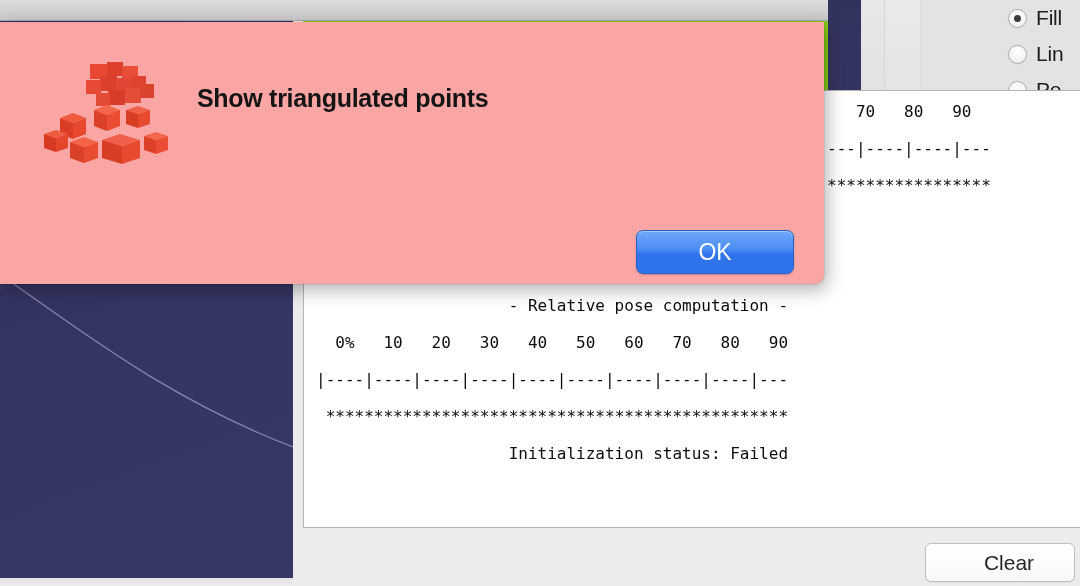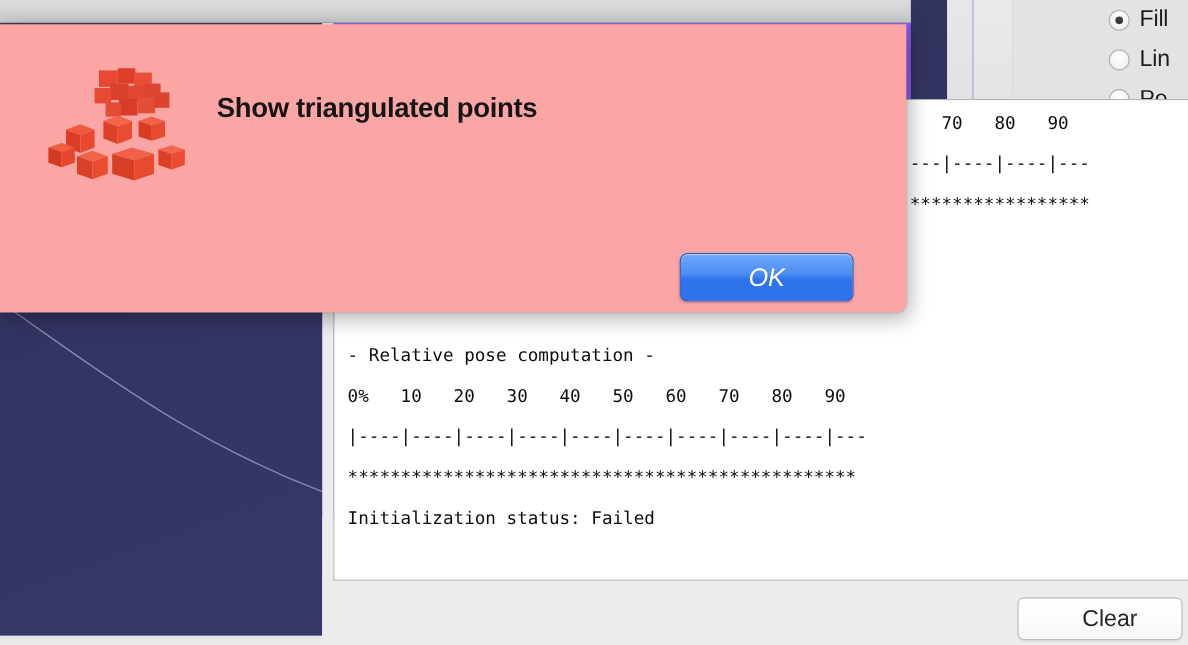--- a/index.html
+++ b/index.html
@@ -18,21 +18,21 @@
     width: 1080px;
     height: 586px;
     overflow: hidden;
   }
 
   
   .app-window {
     position: absolute;
     left: 0; top: 0;
     width: 1080px; height: 470px;
-    background: #8b5cf6;
+    background: #84cc16;
   }
 
   
   .viewport {
     position: absolute;
     left: 0;
     top: 0;
     width: 293px;
     height: 578px;
     background: linear-gradient(160deg, #2e2e5c 0%, #343463 45%, #383868 100%);
@@ -227,37 +227,36 @@
     position: absolute;
     left: 198px;
     top: 111px;
     font-size: 20px;
     color: #2b2b2b;
     letter-spacing: -0.1px;
   }
 
   .ok-button {
     position: absolute;
-    left: 618px;
+    left: 636px;
     top: 208px;
     width: 158px;
     height: 44px;
     border-radius: 7px;
     background: linear-gradient(180deg, #6ea8f8 0%, #4d8ef4 42%, #2f73ec 55%, #2e72ec 100%);
     border: 1px solid #2663c9;
     box-sizing: border-box;
     display: flex;
     align-items: center;
     justify-content: center;
     color: #ffffff;
     font-size: 23px;
     font-weight: normal;
     box-shadow: 0 1px 2px rgba(0,0,0,0.22), inset 0 1px 0 rgba(255,255,255,0.38);
     cursor: default;
-    font-style: italic;
   }
 </style>
 </head>
 <body>
 
 <div id="root">
 
   <div class="app-window">
 
     <div class="viewport">
@@ -286,21 +285,21 @@
       <div class="radio-row">
         <span class="radio-dot"></span>
         <span class="radio-label">Po</span>
       </div>
     </div>
 
     <div class="console-wrap">
       <div class="console-text" style="left:523px; top:2px;">   70   80   90
 ---|----|----|---
 *****************</div>
-      <div class="console-text" style="top:213px;">- Relative pose computation -
+      <div class="console-text" style="top:196px;text-align:right;">- Relative pose computation -
 0%   10   20   30   40   50   60   70   80   90
 |----|----|----|----|----|----|----|----|----|---
 ************************************************
 Initialization status: Failed</div>
     </div>
 
     <div class="bottom-bar"></div>
     <div class="clear-button">Clear</div>
   </div>
 

